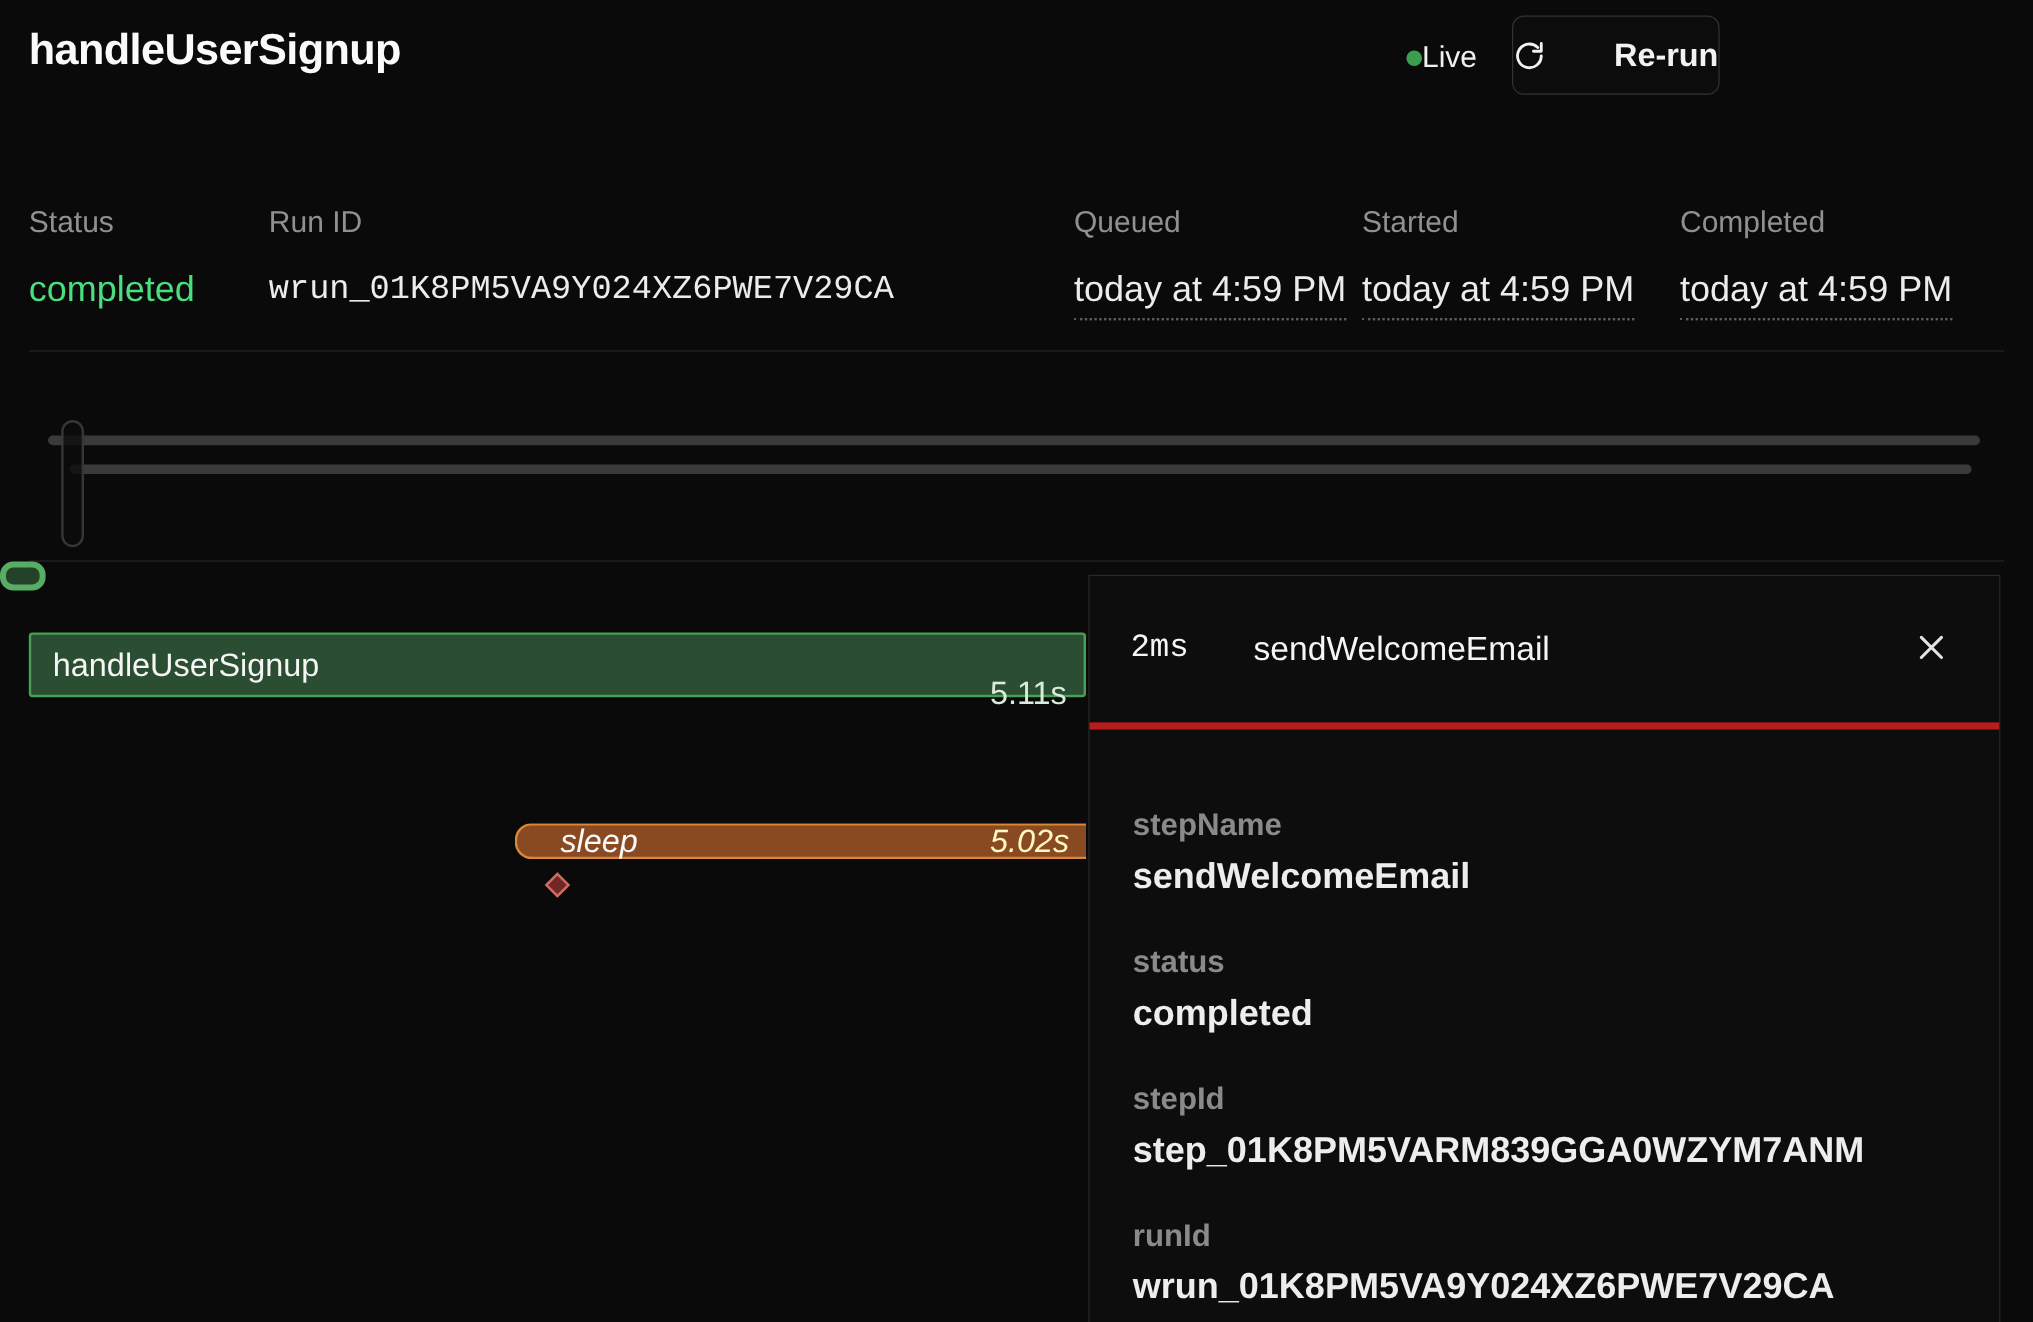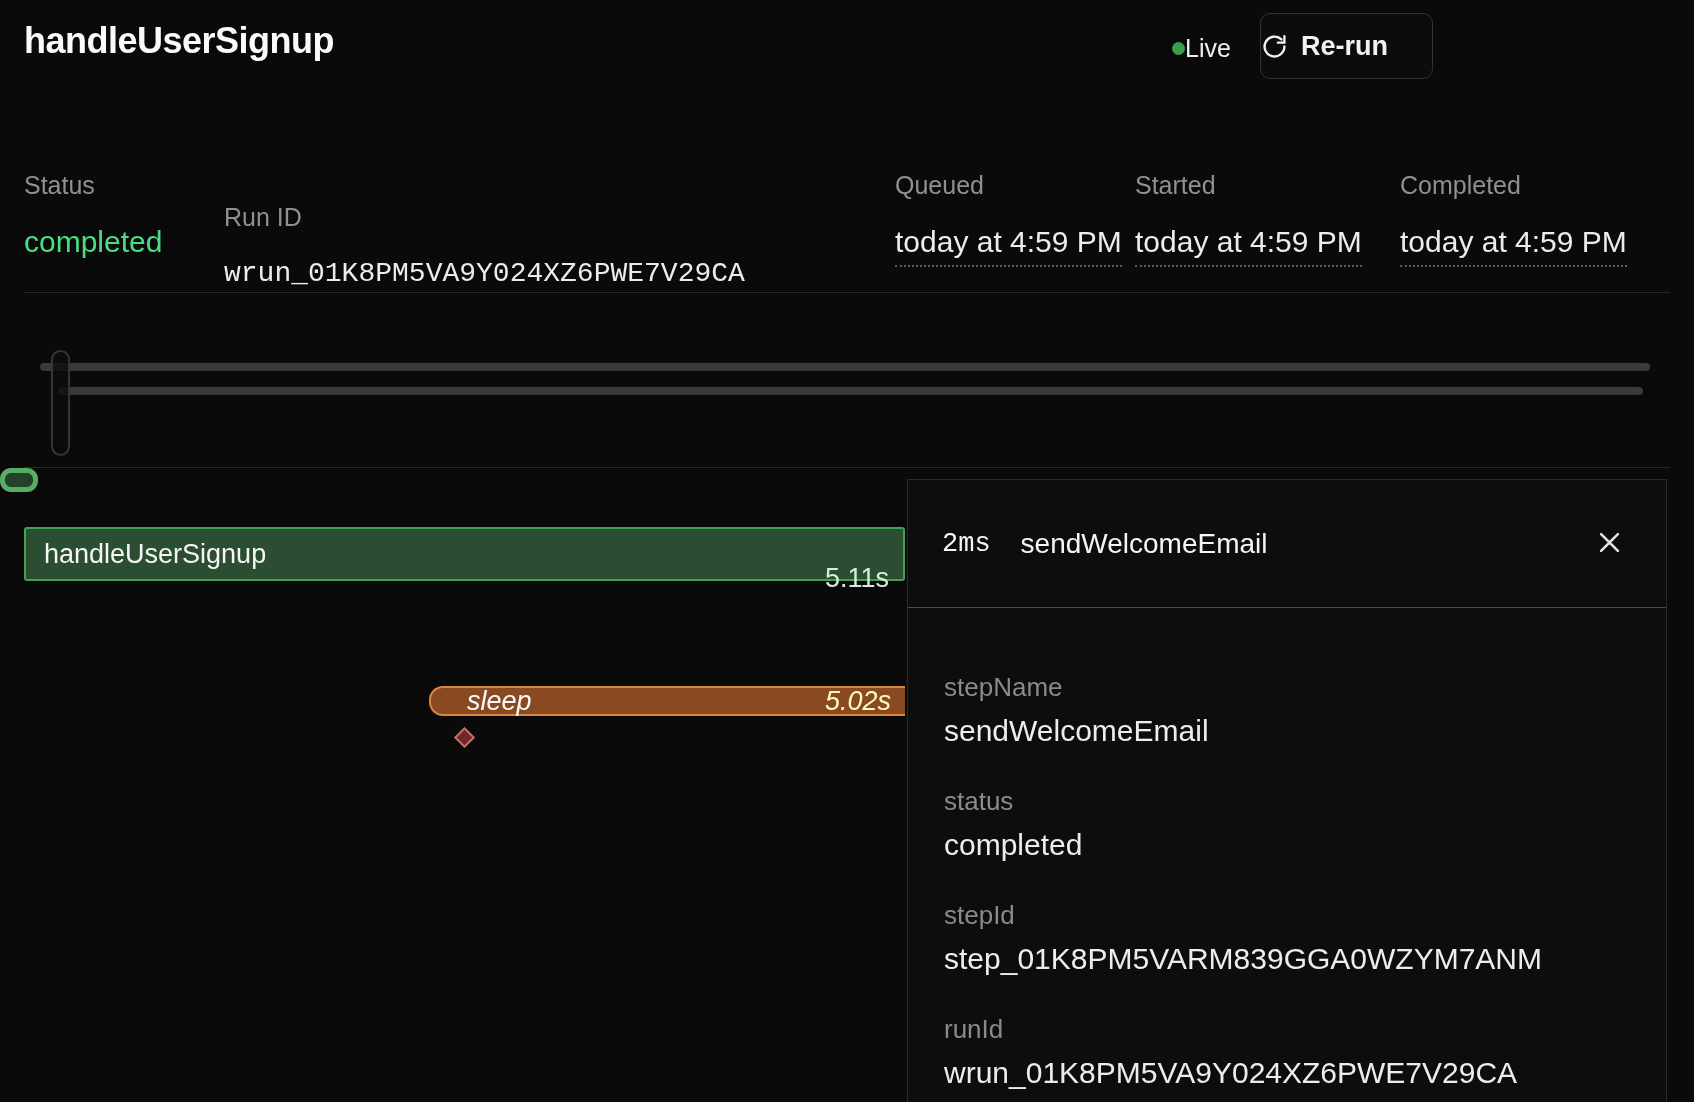--- a/index.html
+++ b/index.html
@@ -18,33 +18,33 @@
     font-size: 36px; font-weight: 700; color: #fafafa; letter-spacing: -0.5px;
   }
   .live {
     position: absolute; left: 1172px; top: 30px; height: 36px;
     display: flex; align-items: center; 
   }
   .live-dot { width: 13px; height: 13px; border-radius: 50%; background: #3c9e4d; }
   .live-label { font-size: 25px; color: #f0f0f0; }
   .btn {
     position: absolute; top: 13px; height: 66px;
-    display: flex; align-items: center; justify-content: flex-start; gap: 13px;
+    display: flex; align-items: center; justify-content: space-between; gap: 13px;
     border-radius: 10px; border: 1px solid #333333; background: #0c0c0c;
     font-family: "Liberation Sans", sans-serif; font-size: 27px; font-weight: 600;
     color: #f2f2f2; cursor: pointer;
   }
   .btn-rerun { left: 1260px; width: 173px; }
   .btn-cancel { left: 1452px; width: 168px; color: #9a9a9a; border-color: #2b2b2b; font-weight: 400; }
   .btn svg { display: block; }
 
   
   .meta-col { position: absolute; top: 170px; }
   .meta-col-0 { left: 24px; }
-  .meta-col-1 { left: 224px; margin-top: 32px; }
+  .meta-col-1 { left: 224px; }
   .meta-col-2 { left: 895px; }
   .meta-col-3 { left: 1135px; }
   .meta-col-4 { left: 1400px; }
   .meta-label { font-size: 25px; color: #909090; line-height: 30px; margin-bottom: 24px; }
   .meta-value { font-size: 30px; color: #ececec; line-height: 36px; }
   .meta-value.green { color: #4ade80; }
   .meta-value.mono { font-family: "Liberation Mono", monospace; font-size: 28px; }
   .meta-value.dotted { display: inline-block; border-bottom: 2px dotted #5c5c5c; padding-bottom: 5px; }
 
   .divider { position: absolute; left: 24px; width: 1646px; height: 1px; background: #272727; }
@@ -92,30 +92,30 @@
     background: #6f2727; border: 2px solid #cf6b5f; transform: rotate(45deg);
   }
 
   
   .panel {
     position: absolute; left: 907px; top: 479px; width: 760px; height: 640px;
     background: #0d0d0d; border: 1px solid #2a2a2a;
   }
   .panel-header {
     height: 128px; display: flex; align-items: center;
-    padding: 0 36px 0 34px; border-bottom: 1px solid #b91c1c;
+    padding: 0 36px 0 34px; border-bottom: 6px solid #b91c1c; gap: 24px;
   }
   .panel-duration { font-family: "Liberation Mono", monospace; font-size: 27px; color: #f5f5f5; margin-right: 30px; }
   .panel-title { font-size: 28px; color: #f5f5f5; }
   .panel-close {
     margin-left: auto; width: 42px; height: 42px; display: flex; align-items: center;
     justify-content: center; background: transparent; border: none; cursor: pointer; color: #e3e3e3;
   }
   .panel-body { padding: 62px 36px 0 36px; }
-  .field { margin-bottom: 32px; }
+  .field { margin-bottom: 32px; font-weight: bold; }
   .field-label { font-size: 26px; color: #8a8a8a; line-height: 34px; }
   .field-value { font-size: 30px; color: #ededed; line-height: 42px; margin-top: 6px; word-break: break-all; }
 </style>
 </head>
 <body>
 
 <div class="stage">
 
   <h1 class="page-title">handleUserSignup</h1>
 

